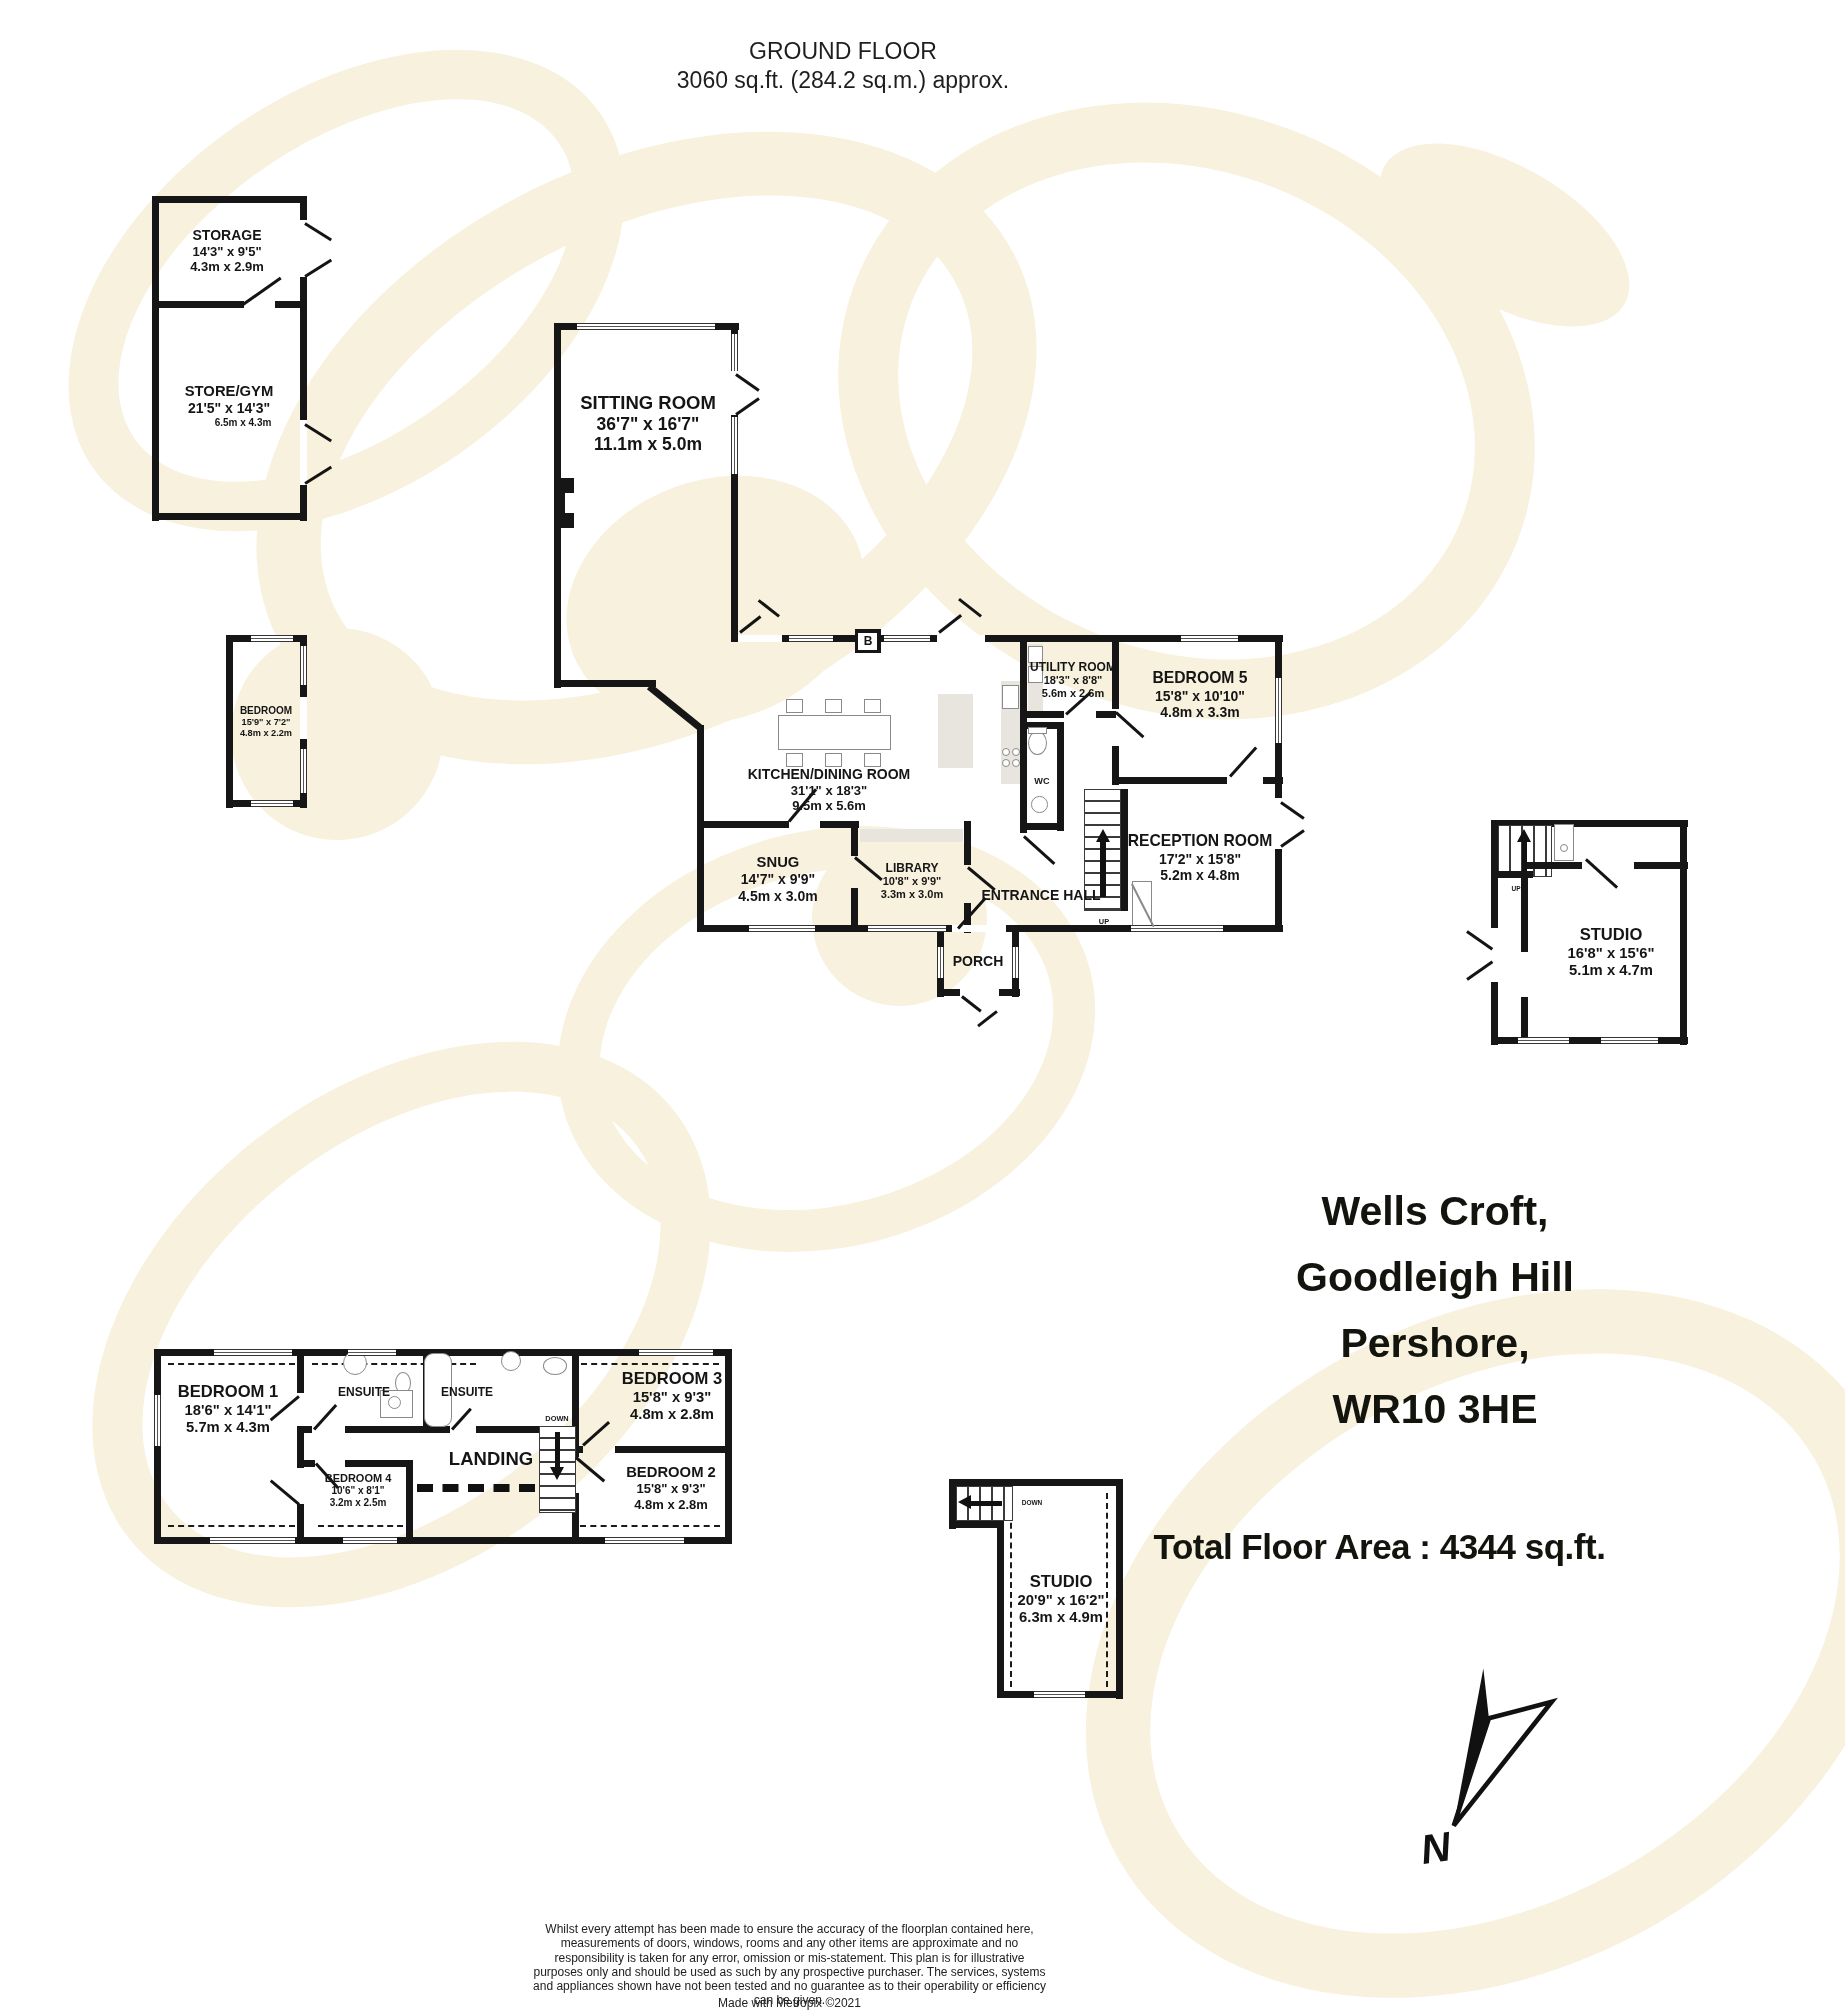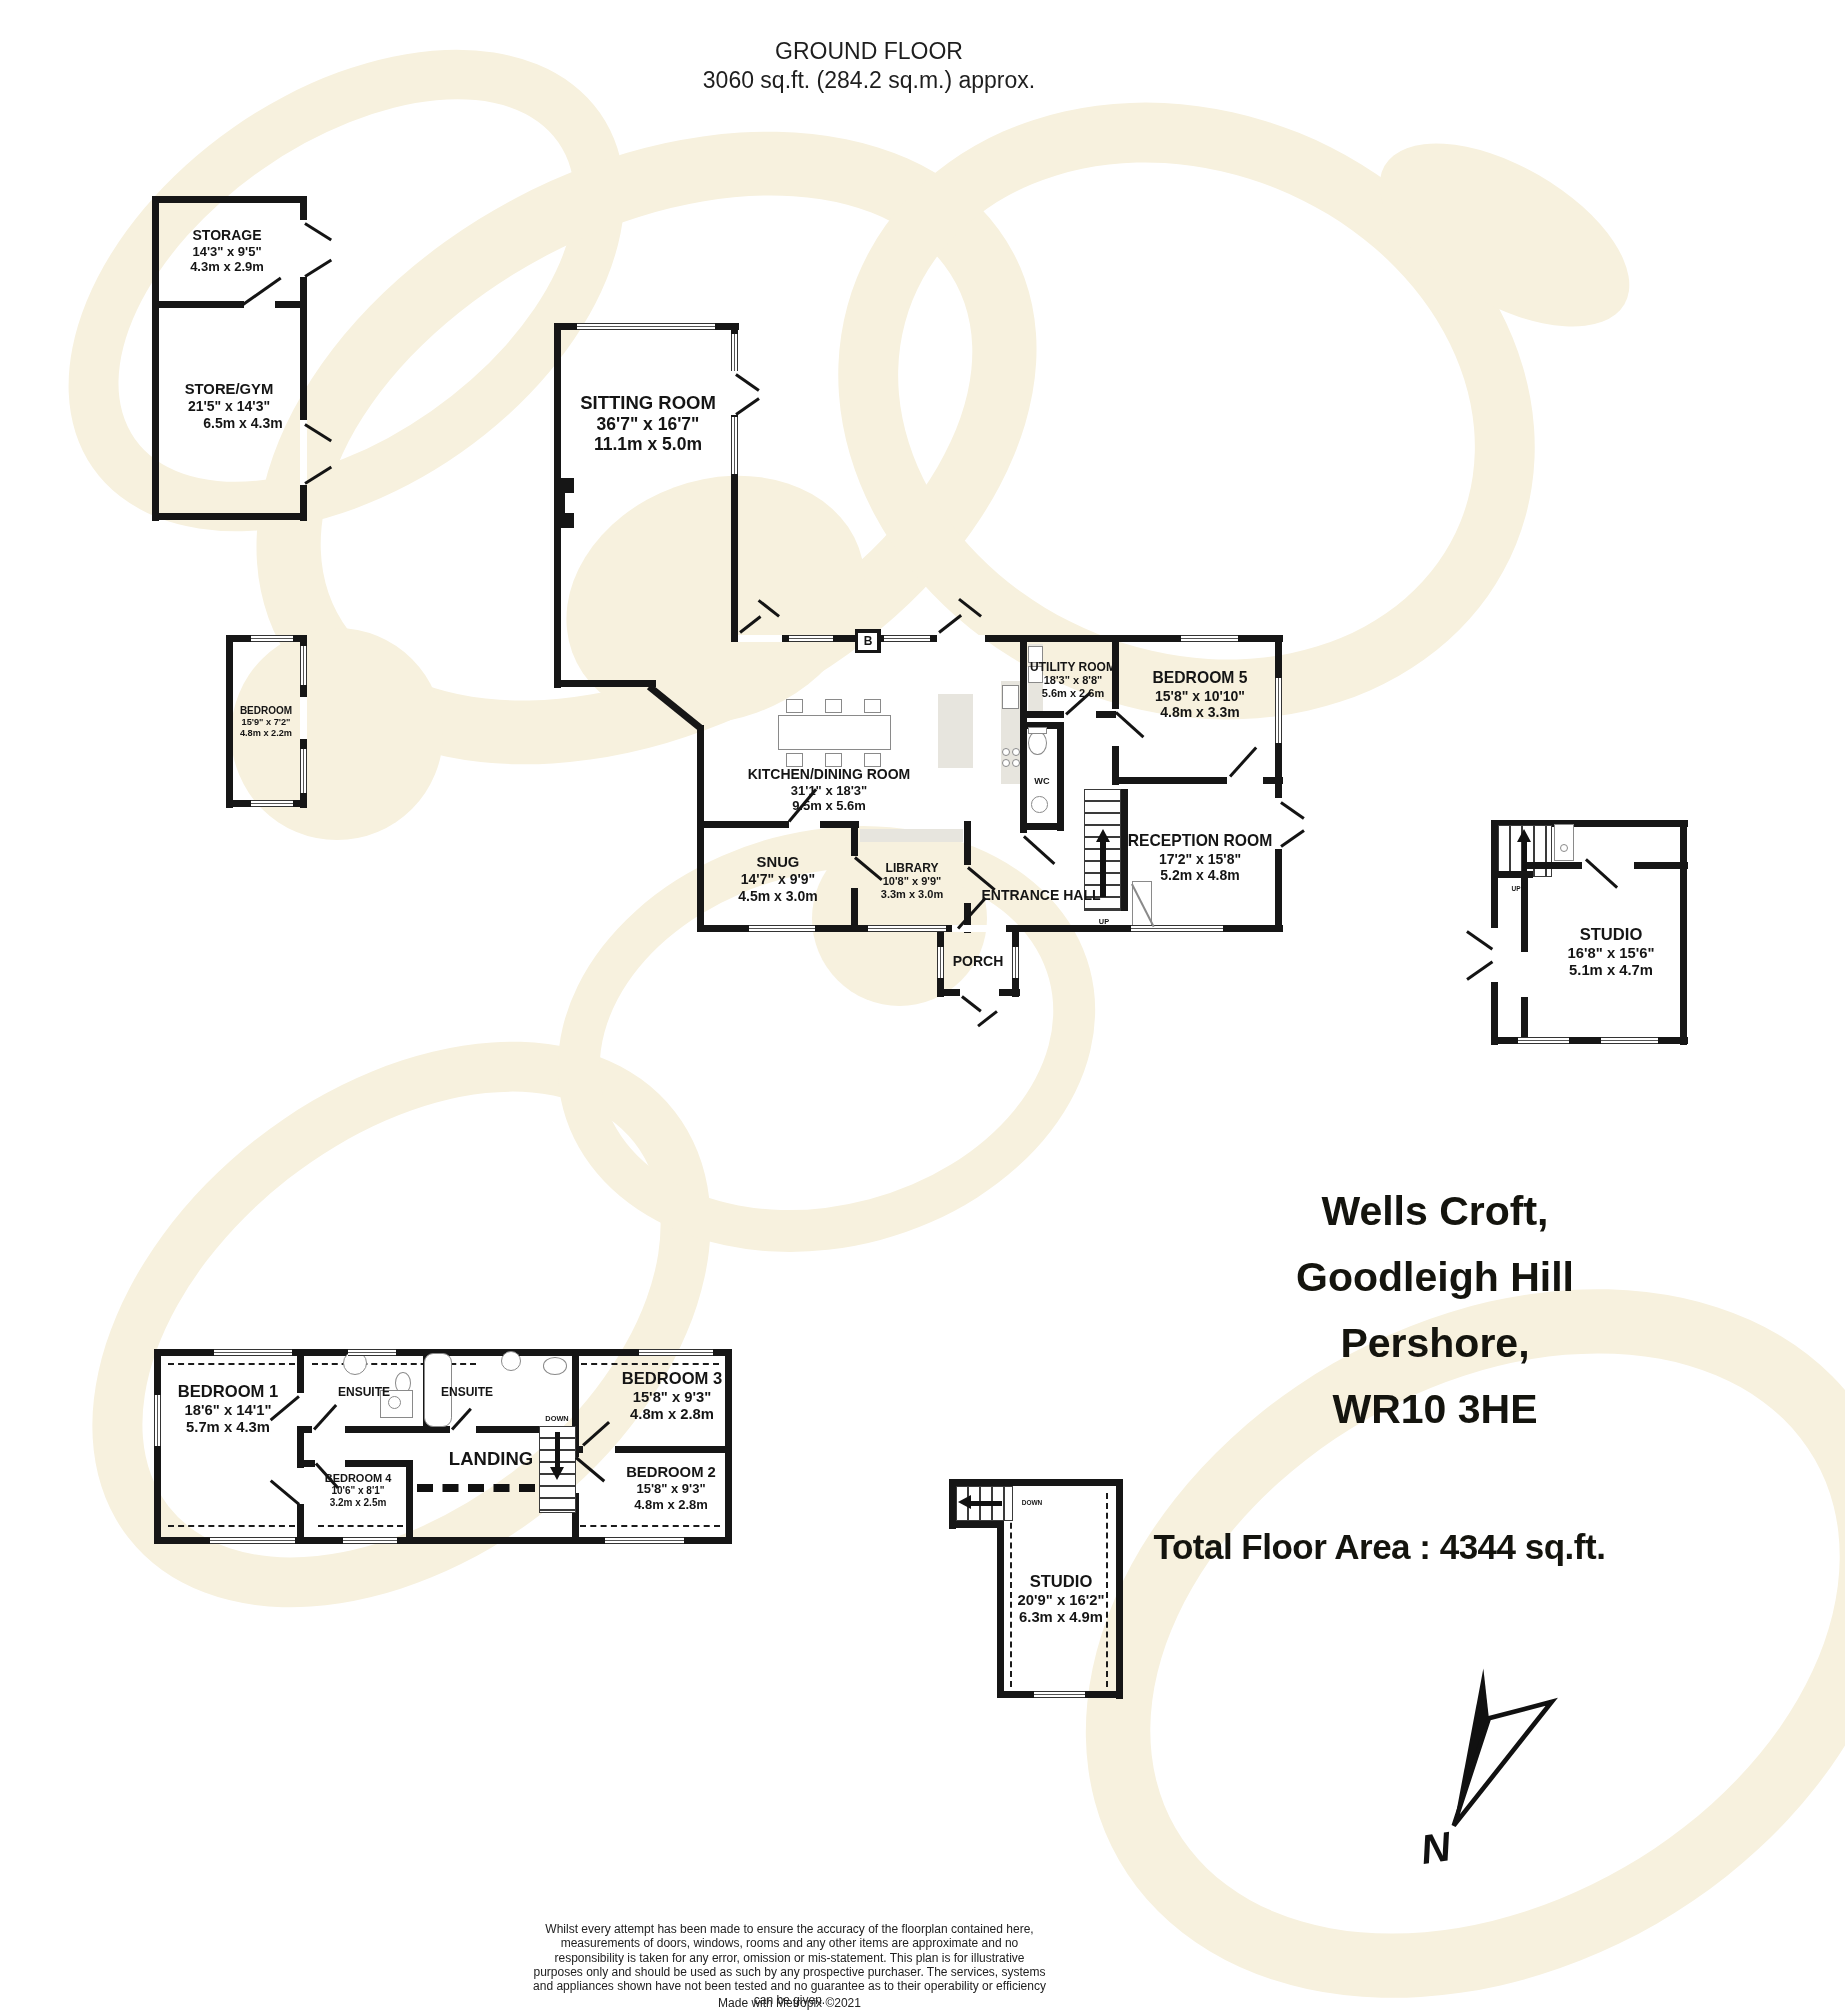--- a/index.html
+++ b/index.html
@@ -49,21 +49,21 @@
     <div class="wm ring" style="left:831px;top:111px;width:591px;height:480px;border:60px solid #f7f1de;transform:rotate(22deg);"></div>
     <div class="wm fill" style="left:563px;top:480px;width:305px;height:240px;transform:rotate(-20deg);"></div>
     <div class="wm fill" style="left:231px;top:628px;width:212px;height:212px;"></div>
     <div class="wm fill" style="left:812px;top:831px;width:175px;height:175px;"></div>
     <div class="wm fill" style="left:1366px;top:166px;width:277px;height:138px;transform:rotate(30deg);"></div>
     <div class="wm ring" style="left:55px;top:1089px;width:591px;height:369px;border:51px solid #f7f1de;transform:rotate(-38deg);"></div>
     <div class="wm ring" style="left:1061px;top:1320px;width:738px;height:517px;border:65px solid #f7f1de;transform:rotate(-30deg);"></div>
     <div class="wm ring" style="left:554px;top:831px;width:461px;height:332px;border:42px solid #f7f1de;transform:rotate(-15deg);"></div>
   </div>
 
-  <div class="title" style="left:569px;top:37px;width:600px;font-size:23px;line-height:29px;">
+  <div class="title" style="left:543px;top:37px;width:600px;font-size:23px;line-height:29px;">
     <span style="display:block;">GROUND FLOOR</span>
     <span style="display:block;">3060 sq.ft. (284.2 sq.m.) approx.</span>
   </div>
 
   <div>
     <div class="w" style="left:152px;top:196px;width:155px;height:7.4px;"></div>
     <div class="w" style="left:152px;top:513px;width:155px;height:7.4px;"></div>
     <div class="w" style="left:152px;top:196px;width:7.4px;height:325px;"></div>
     <div class="w" style="left:300px;top:196px;width:7.4px;height:325px;"></div>
     <div class="w" style="left:152px;top:301px;width:92px;height:7.4px;"></div>
@@ -76,21 +76,21 @@
     <div class="dg" style="left:305px;top:423px;width:31px;transform:rotate(32deg);"></div>
     <div class="dg" style="left:305px;top:482px;width:31px;transform:rotate(-32deg);"></div>
     <div class="lbl" style="left:227px;top:251px;font-size:14px;">
       <span class="nm">STORAGE</span>
       <span class="dm" style="font-size:13px;">14'3" x 9'5"</span>
       <span class="dm" style="font-size:13px;">4.3m x 2.9m</span>
     </div>
     <div class="lbl" style="left:229px;top:406px;font-size:14.8px;">
       <span class="nm">STORE/GYM</span>
       <span class="dm" style="font-size:14px;">21'5" x 14'3"</span>
-      <span class="dm" style="font-size:14px;margin-left:28px;">6.5m x 4.3m</span>
+      <span class="dm" style="font-size:10px;margin-left:28px;">6.5m x 4.3m</span>
     </div>
   </div>
 
   <div>
     <div class="w" style="left:226px;top:635px;width:81px;height:7.4px;"></div>
     <div class="w" style="left:226px;top:800px;width:81px;height:7.4px;"></div>
     <div class="w" style="left:226px;top:635px;width:7.4px;height:173px;"></div>
     <div class="w" style="left:300px;top:635px;width:7.4px;height:173px;"></div>
     <div class="winh" style="left:251px;top:635px;width:42px;"></div>
     <div class="winh" style="left:251px;top:800px;width:42px;"></div>

